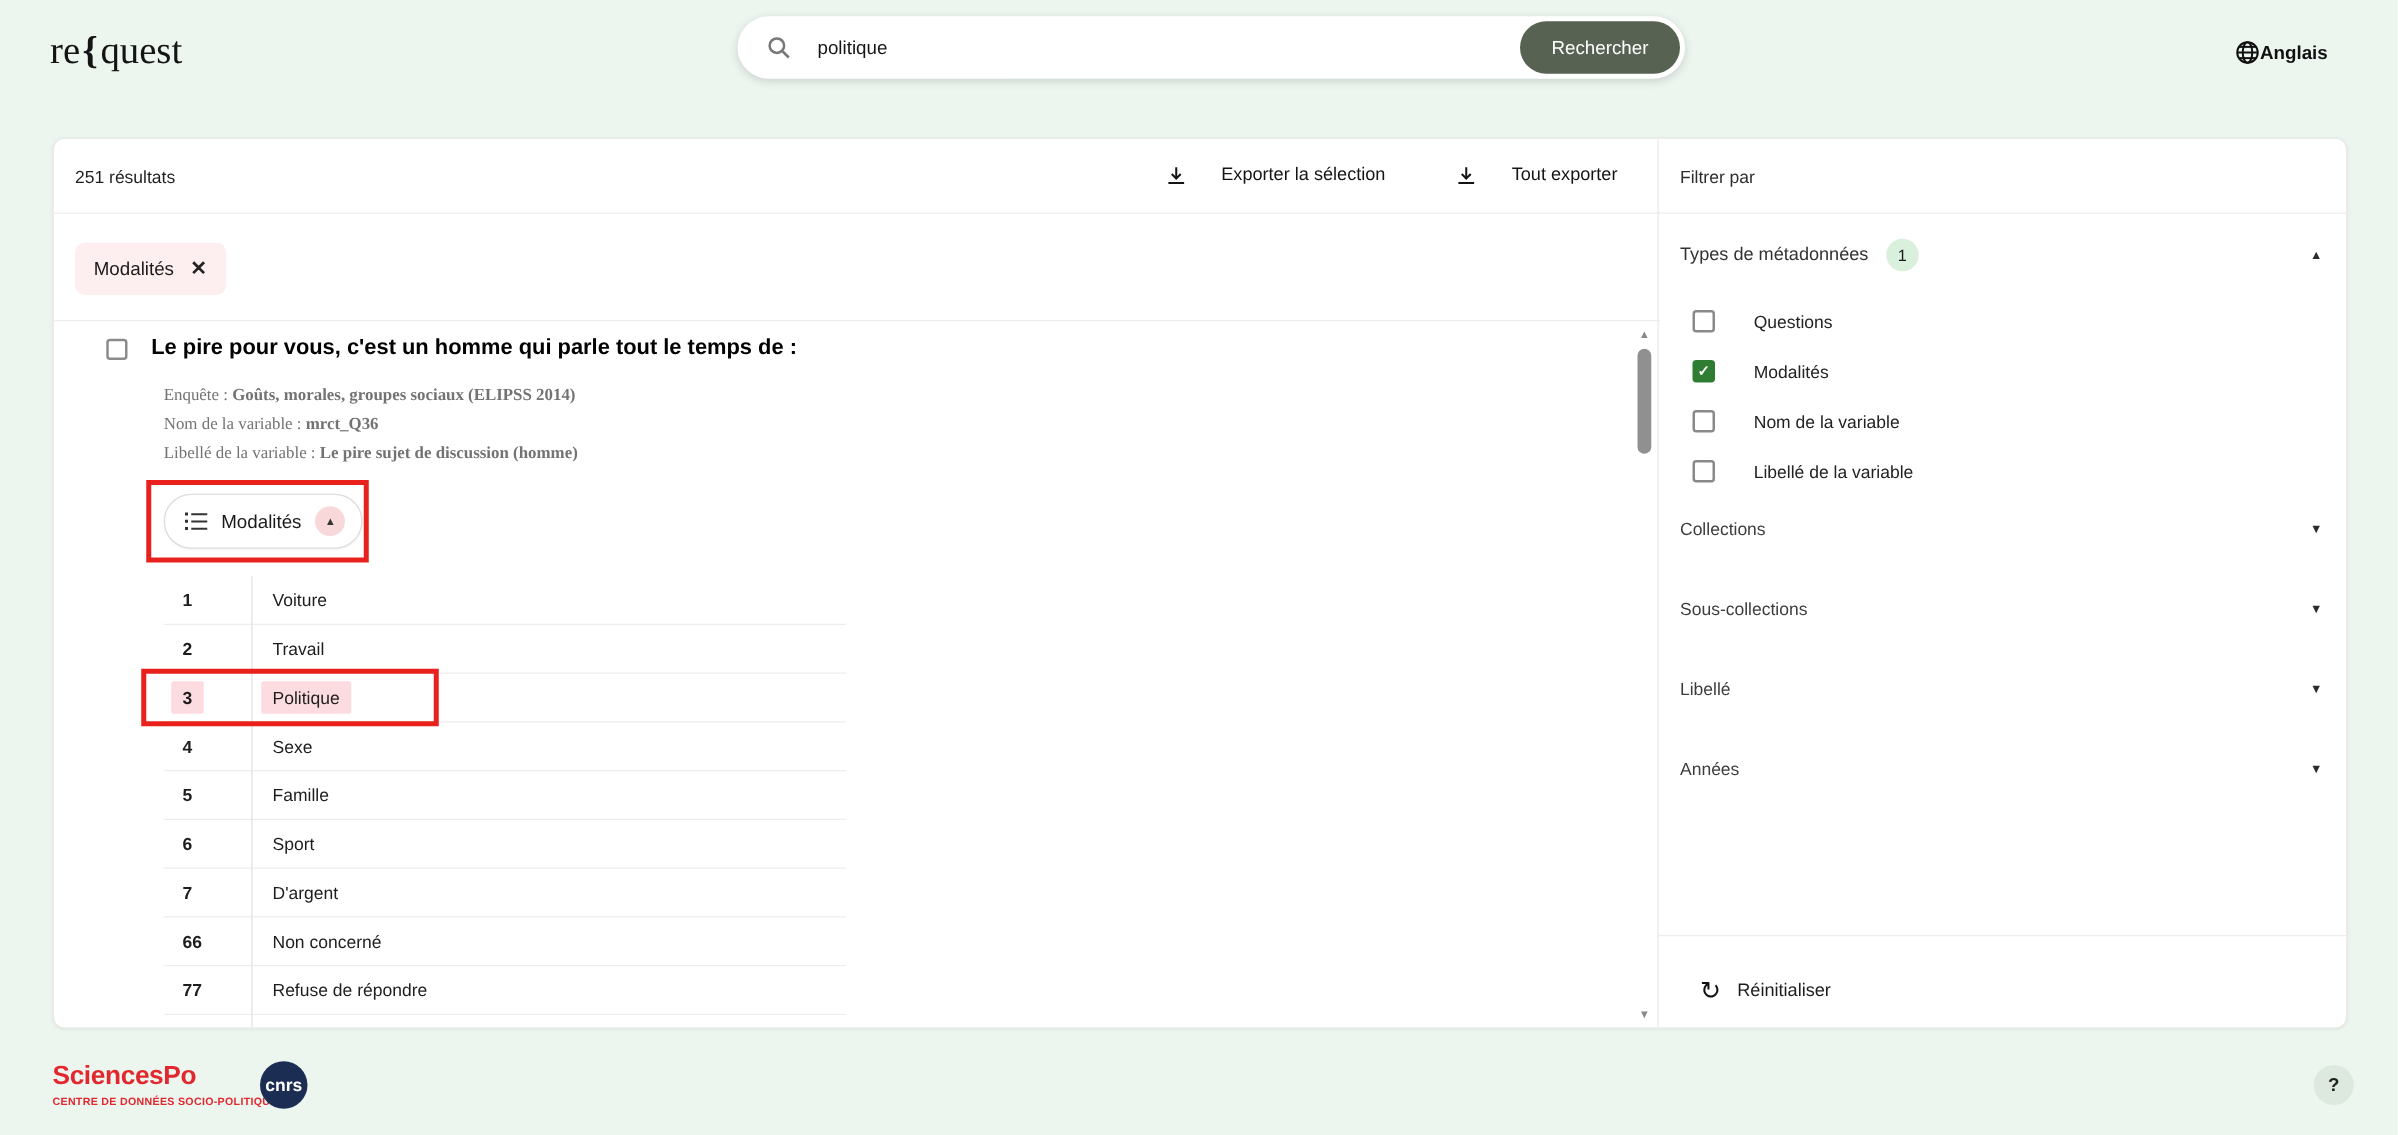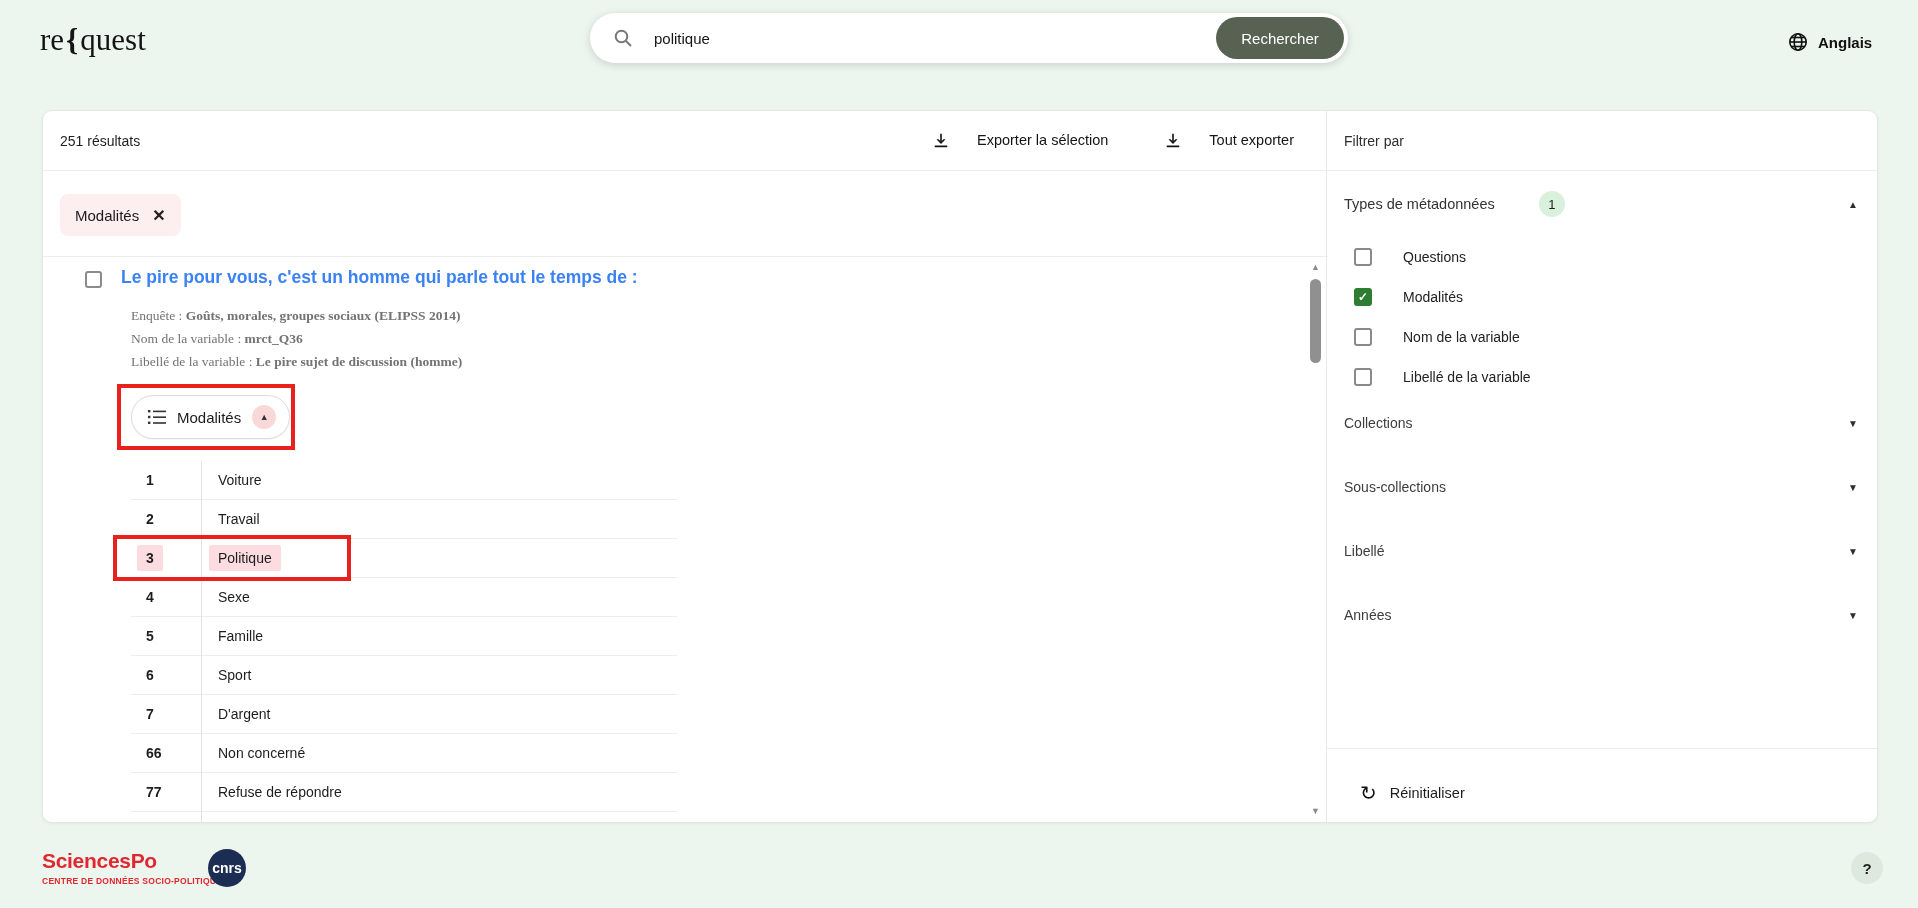--- a/index.html
+++ b/index.html
@@ -6,41 +6,41 @@
   html,body { width:1918px; height:908px; overflow:hidden; }
   body { background:#edf5ef; font-family:"Liberation Sans", sans-serif; color:#1c1c1c; position:relative; }
 
   
   .logo { position:absolute; left:40px; top:22px; font-family:"Liberation Serif", serif; font-size:31px; color:#141414; cursor:pointer; }
   .logo .brace { font-weight:700; margin:0 2px; }
   .searchbar { position:absolute; left:590px; top:13px; width:758px; height:50px; background:#fff; border-radius:26px; box-shadow:0 2px 8px rgba(0,0,0,.15); }
   .search-ic { position:absolute; left:23px; top:15px; width:20px; height:20px; }
   .search-input { position:absolute; left:64px; top:0; height:100%; width:540px; border:none; outline:none; background:transparent; font-family:inherit; font-size:15px; color:#151515; }
   .search-btn { position:absolute; right:4px; top:4px; bottom:4px; width:128px; border:none; border-radius:22px; background:#576253; color:#fff; font-size:15px; font-family:inherit; cursor:pointer; }
-  .lang { position:absolute; left:1788px; top:32px; display:flex; align-items:center; gap:10px; font-size:15px; font-weight:600; color:#111; cursor:pointer; }
+  .lang { position:absolute; left:1788px; top:32px; display:flex; align-items:center; font-size:15px; font-weight:600; color:#111; cursor:pointer; }
 
   
   .panel { position:absolute; left:42px; top:110px; width:1836px; height:713px; background:#fff; border:1px solid #e4e8e4; border-radius:10px; box-shadow:0 1px 3px rgba(0,0,0,.05); overflow:hidden; }
   .results { position:absolute; top:0; left:0; bottom:0; width:1285px; }
   .sidebar { position:absolute; top:0; right:0; bottom:0; width:551px; border-left:1px solid #e7eae7; }
 
   .toolbar { position:absolute; top:0; left:0; right:0; height:60px; border-bottom:1px solid #ebeeeb; display:flex; align-items:center; padding-right:34px; }
   .count { margin-left:17px; font-size:14px; color:#1f1f1f; }
   .t-spacer { flex:1; }
   .export-btn { display:flex; gap:27px; font-size:14.5px; color:#141414; cursor:pointer; }
   .export-btn.first { margin-right:56px; }
   .dl-ic { width:18px; height:18px; }
 
   .chip-row { position:absolute; top:60px; left:0; right:0; height:86px; border-bottom:1px solid #ebeeeb; }
   .chip { position:absolute; left:17px; top:23px; height:42px; background:#fdeef0; border-radius:8px; display:flex; align-items:center; gap:13px; padding:0 15px; font-size:15px; color:#1b1b1b; cursor:pointer; }
   .chip-x { font-size:16px; font-weight:700; color:#222; cursor:pointer; }
 
   .rlist { position:absolute; top:146px; left:0; right:0; bottom:0; overflow:hidden; }
   .sel-box { position:absolute; left:42px; top:14px; width:17px; height:17px; border:2px solid #8b8b8b; border-radius:3px; background:#fff; cursor:pointer; }
-  .rtitle { position:absolute; left:78px; top:10px; font-size:17.5px; font-weight:700; color:#3b82f6; cursor:pointer; }
+  .rtitle { position:absolute; left:78px; top:10px; font-size:17.5px; font-weight:700; color:#000000; cursor:pointer; }
   .meta { position:absolute; left:88px; top:47px; font-size:13.5px; color:#737373;font-family:Liberation Serif, serif; }
   .meta-line { height:23px; line-height:23px; }
   .meta-line b { font-weight:700; }
 
   .redbox-btn { position:absolute; left:74px; top:127px; width:178px; height:66px; border:4px solid #e8211d; z-index:6; pointer-events:none; }
   .modal-btn { position:absolute; left:88px; top:138px; height:44px; background:#fff; border:1px solid #dcdcdc; border-radius:22px; display:flex; align-items:center; gap:11px; padding:0 13px 0 16px; font-size:15px; color:#1b1b1b; cursor:pointer; box-shadow:0 1px 2px rgba(0,0,0,.05); }
   .list-ic { width:18px; height:16px; }
   .pink-caret { width:24px; height:24px; border-radius:50%; background:#f9d8da; display:flex; align-items:center; justify-content:center; font-size:9px; color:#333; }
   .access-btn { position:absolute; left:258px; top:138px; height:44px; background:#e2f6e7; border-radius:22px; display:flex; align-items:center; gap:12px; padding:0 20px; font-size:15.5px; color:#20301f; cursor:pointer; }
   .doi { background:#6e7d70; color:#fff; font-size:10.5px; font-weight:700; border-radius:4px; padding:3px 5px; letter-spacing:.4px; }
@@ -54,21 +54,21 @@
   span.hl { background:#fcdce1; padding:5px 9px; margin:-5px -9px; border-radius:2px; }
   .row-redbox { position:absolute; left:70px; top:278px; width:238px; height:46px; border:4px solid #e8211d; z-index:5; pointer-events:none; }
 
   .scrollbar { position:absolute; top:5px; right:6px; bottom:6px; width:13px; }
   .sb-arrow { position:absolute; left:0; right:0; text-align:center; font-size:9px; color:#8a8a8a; cursor:pointer; line-height:10px; }
   .sb-up { top:0; } .sb-down { bottom:0; }
   .sb-thumb { position:absolute; top:17px; left:1px; width:11px; height:84px; background:#909090; border-radius:6px; cursor:pointer; }
 
   
   .sb-header { height:60px; border-bottom:1px solid #ebeeeb; display:flex; align-items:center; padding-left:17px; font-size:14px; color:#2d2d2d; }
-  .meta-sec { position:absolute; top:74px; left:0; right:0; height:38px; display:flex; align-items:center; padding:0 19px 0 17px; font-size:14.5px; color:#333; cursor:pointer;gap:30px; }
+  .meta-sec { position:absolute; top:74px; left:0; right:0; height:38px; display:flex; align-items:center; padding:0 19px 0 17px; font-size:14.5px; color:#333; cursor:pointer; }
   .badge { margin-left:14px; width:26px; height:26px; border-radius:50%; background:#d9f0dc; color:#1c1c1c; font-size:13px; display:flex; align-items:center; justify-content:center; }
   .sec-caret { margin-left:auto; font-size:10px; color:#2c2c2c; }
   .opts { position:absolute; top:126px; left:27px; right:0; }
   .opt { height:40px; display:flex; align-items:center; gap:31px; font-size:14px; color:#222; cursor:pointer; }
   .cb { width:18px; height:18px; border:2px solid #8a8a8a; border-radius:3px; background:#fff; display:flex; align-items:center; justify-content:center; }
   .cb .tick { display:none; }
   .cb.checked { background:#2e7d32; border-color:#2e7d32; }
   .cb.checked .tick { display:block; color:#fff; font-size:12px; font-weight:700; line-height:1; }
   .fsections { position:absolute; top:295px; left:0; right:0; }
   .fsec { height:64px; display:flex; align-items:flex-start; padding:9px 19px 0 17px; font-size:14px; color:#3d3d3d; cursor:pointer; }

